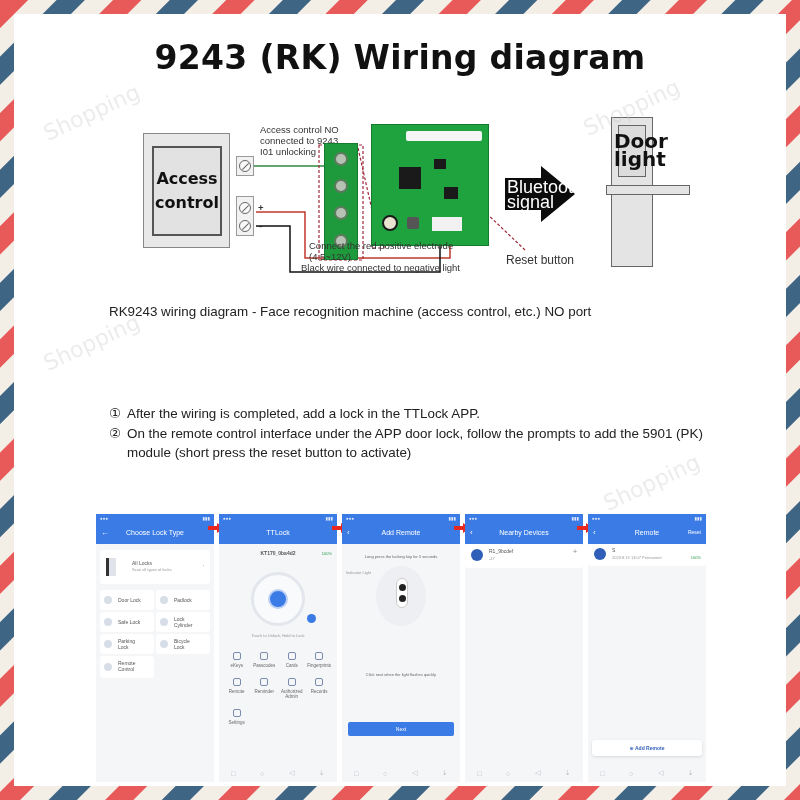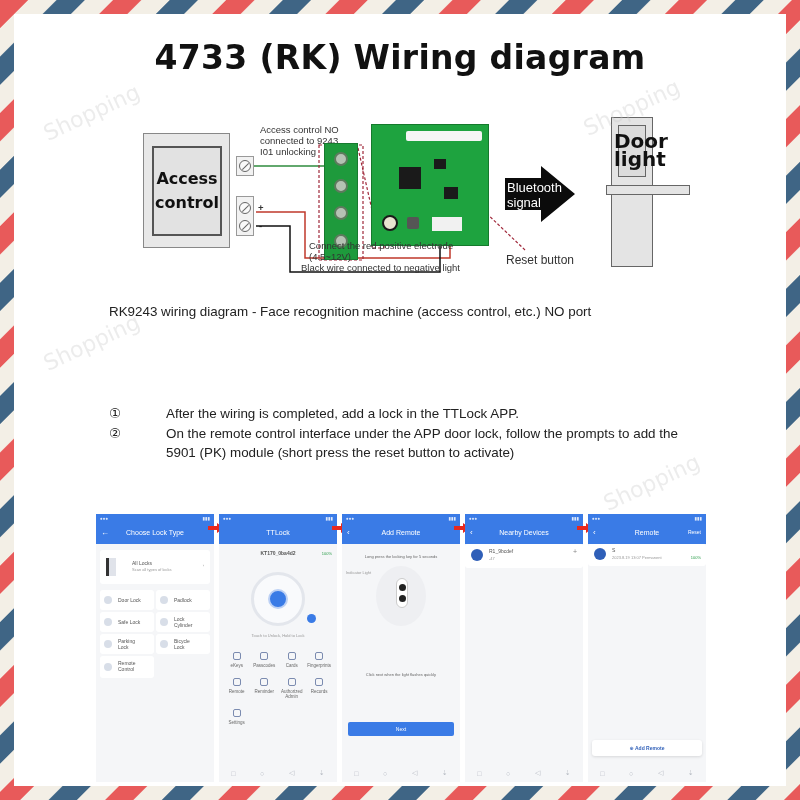--- a/index.html
+++ b/index.html
@@ -17,30 +17,30 @@
   .access-inner { position: absolute; left: 8px; top: 12px; width: 70px; height: 90px; border: 2px solid #555; background: #e2e2e2; display: flex; align-items: center; justify-content: center; text-align: center; font-weight: bold; font-size: 16px; line-height: 24px; color: #111; font-family: "DejaVu Sans", sans-serif; }
   .terminal { position: absolute; background: #f2f2f2; border: 1px solid #999; }
   .screw { position: absolute; width: 12px; height: 12px; border: 1px solid #666; border-radius: 50%; background: #fafafa; }
   .screw::after { content: ""; position: absolute; left: 1px; top: 5px; width: 9px; height: 1px; background: #666; transform: rotate(-45deg); }
   .lbl-small { position: absolute; font-size: 9.5px; color: #333; line-height: 11px; }
   .pcb-conn { position: absolute; left: 324px; top: 143px; width: 34px; height: 117px; background: #1e9a3c; border: 1px solid #177a2f; }
   .pad { position: absolute; left: 9px; width: 14px; height: 14px; border-radius: 50%; background: #b5c2b4; border: 2px solid #5e7a5e; }
   .pcb { position: absolute; left: 371px; top: 124px; width: 118px; height: 122px; background: #1ea33f; border: 1px solid #147a2c; }
   .chip { position: absolute; background: #1a1a1a; }
   .bt-arrow { position: absolute; left: 505px; top: 166px; width: 70px; height: 56px; }
-  .bt-text { position: absolute; left: 507px; top: 180px; color: #fff; font-size: 13px; line-height: 15px; font-weight: normal; }
+  .bt-text { position: absolute; left: 507px; top: 180px; color: #fff; font-size: 18px; line-height: 15px; font-weight: normal; }
   .reset-lbl { position: absolute; left: 506px; top: 253px; font-size: 12px; color: #333; }
   .door { position: absolute; background: #e4e4e4; border: 1px solid #666; }
   .door-text { position: absolute; left: 614px; top: 132px; font-weight: bold; font-size: 20px; line-height: 18px; color: #111; font-family: "DejaVu Sans", sans-serif; }
 
   .desc { position: absolute; left: 109px; top: 302px; width: 600px; font-size: 13.4px; line-height: 19.5px; color: #222; }
   .steps { position: absolute; left: 109px; top: 404px; width: 600px; font-size: 13.4px; line-height: 19.5px; color: #222; }
   .step { display: flex; }
   .step .num { width: 18px; flex: none; }
-  .step .txt { flex: 1; margin-left: 39px; }
+  .step .txt { flex: 1; }
 
   
   .phones { position: absolute; left: 96px; top: 514px; width: 612px; height: 268px; }
   .phone { position: absolute; top: 0; width: 118px; height: 268px; background: #f5f6f8; overflow: hidden; }
   .p-head { height: 30px; background: #3a7be6; color: #fff; position: relative; }
   .p-status { position: absolute; left: 4px; right: 4px; top: 2px; font-size: 4.5px; color: #dfe9fb; display: flex; justify-content: space-between; }
   .p-title { position: absolute; left: 0; right: 0; top: 15px; text-align: center; font-size: 7px; }
   .p-back { position: absolute; left: 5px; top: 14px; font-size: 8px; }
   .p-right { position: absolute; right: 5px; top: 15px; font-size: 5px; }
   .navbar { position: absolute; bottom: 0; left: 0; right: 0; height: 18px; display: flex; justify-content: space-around; align-items: center; color: #b8bcc4; font-size: 7px; background: #f5f6f8; }
@@ -66,21 +66,21 @@
         <rect x="20" y="0" width="20" height="80" fill="#f3efe6"></rect>
         <rect x="40" y="0" width="20" height="80" fill="#3f6585"></rect>
         <rect x="60" y="0" width="20" height="80" fill="#f3efe6"></rect>
       </pattern>
     </defs>
     <rect x="0" y="0" width="800" height="800" fill="url(#air)"></rect>
   </svg>
   <div class="paper"></div>
 </div>
 
-<div class="title">4733 (RK) Wiring diagram</div>
+<div class="title">9243 (RK) Wiring diagram</div>
 
 <div>
   <div class="access-box">
     <div class="access-inner">Access control</div>
   </div>
 
   <div class="lbl-small" style="left:260px;top:124px;">
     <div>Access control NO</div>
     <div>connected to 9243</div>
     <div>I01 unlocking</div>

